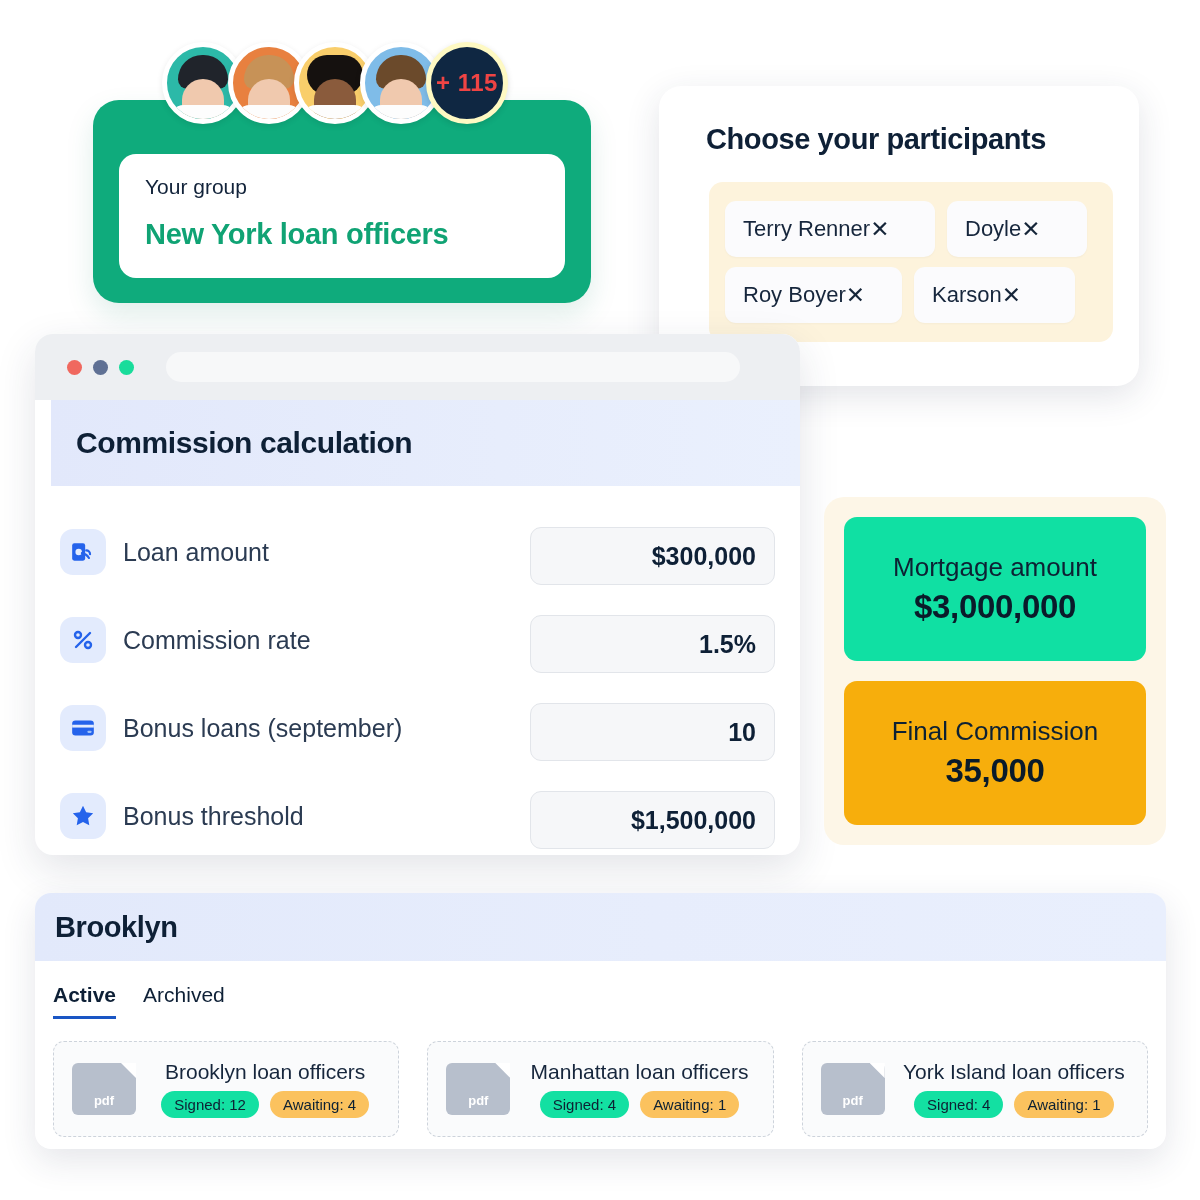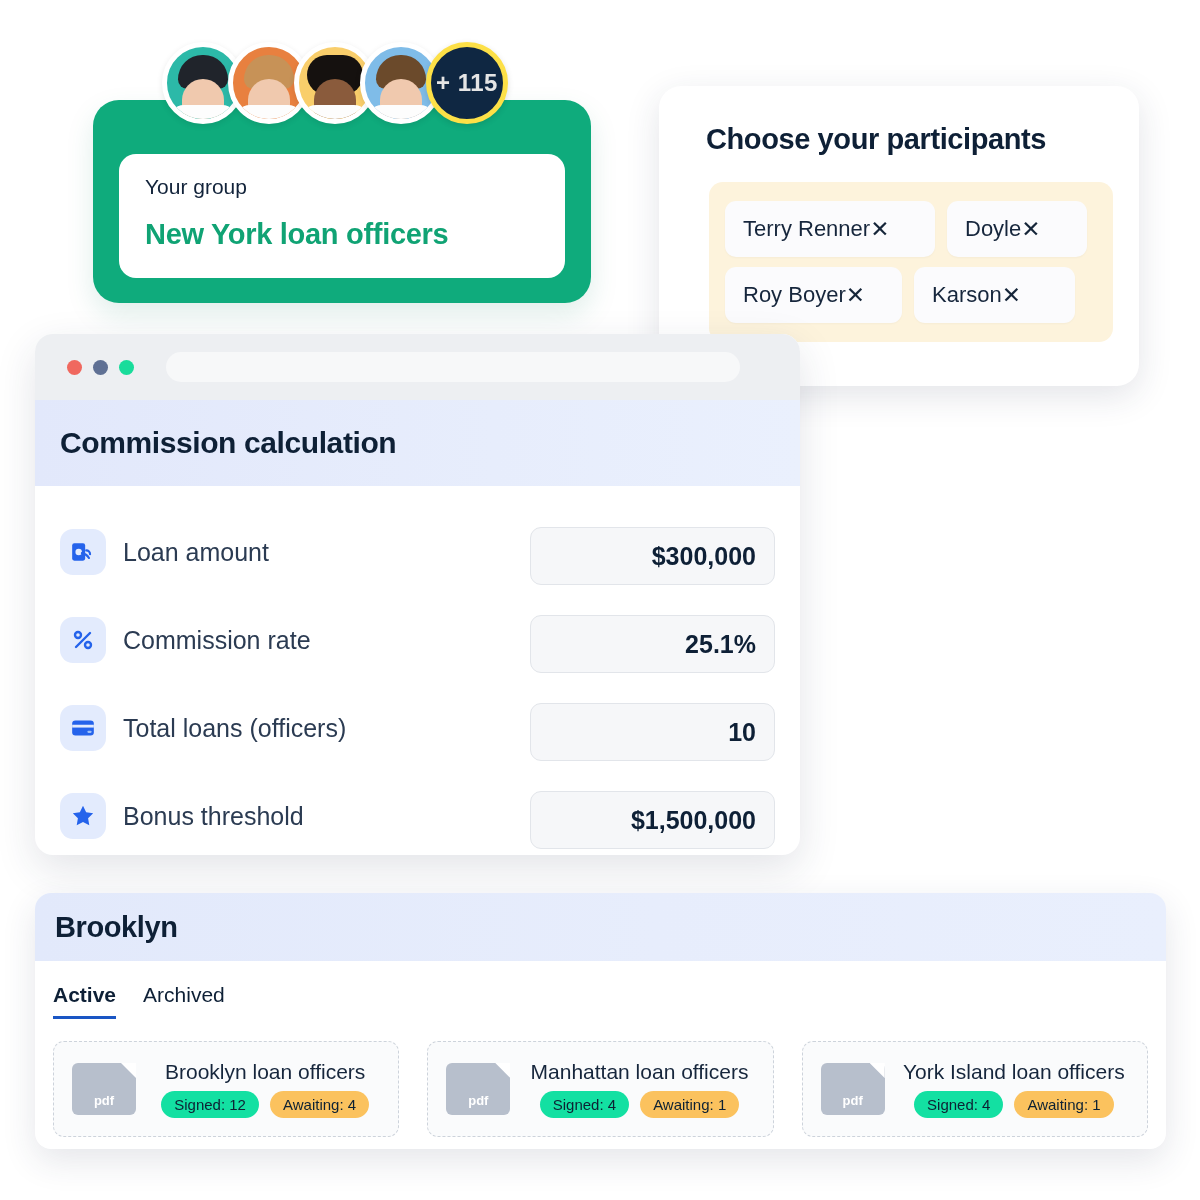--- a/index.html
+++ b/index.html
@@ -74,23 +74,23 @@
     bottom: -8px;
     width: 70px;
     height: 22px;
     border-radius: 16px 16px 0 0;
     background: #fdfdfd;
   }
   #plus-badge {
     width: 82px;
     height: 82px;
     border-radius: 50%;
-    border: 5px solid #fde047;
+    border: 5px solid #fef9c3;
     background: #0F2742;
-    color: #e5e5e5;
+    color: #ef4444;
     display: flex;
     align-items: center;
     justify-content: center;
     font-size: 24px;
     font-weight: 700;
     letter-spacing: .5px;
     position: relative;
     z-index: 6;
     box-shadow: 0 2px 6px rgba(0,0,0,.12);
     flex: none;
@@ -196,20 +196,21 @@
     background: #F7F8F9;
     border-radius: 15px;
     margin-right: 38px;
   }
   #calc-header {
     height: 86px;
     background: linear-gradient(90deg, #E2E8FB 0%, #E7EDFC 60%, #EAF0FD 100%);
     display: flex;
     align-items: center;
     padding-left: 25px;
+    margin-left: 16px;
   }
   #calc-title {
     font-size: 30px;
     font-weight: 700;
     color: #0E2036;
     letter-spacing: -.4px;
   }
   #calc-rows { padding: 22px 25px 0 25px; }
   .calc-row {
     display: flex;
@@ -464,47 +465,57 @@
 
       <div class="calc-row">
         <div class="row-icon">
           <svg width="24" height="24" viewBox="0 0 24 24" fill="none">
             <circle cx="7" cy="7" r="3" stroke="#2563EB" stroke-width="2.4"></circle>
             <circle cx="17" cy="17" r="3" stroke="#2563EB" stroke-width="2.4"></circle>
             <path d="M19 5L5 19" stroke="#2563EB" stroke-width="2.4" stroke-linecap="round"></path>
           </svg>
         </div>
         <div class="row-label">Commission rate</div>
-        <div class="row-input">25.1%</div>
+        <div class="row-input">1.5%</div>
       </div>
 
       <div class="calc-row">
         <div class="row-icon">
           <svg width="26" height="26" viewBox="0 0 24 24" fill="none">
             <rect x="2" y="5" width="20" height="14" rx="3" fill="#2563EB"></rect>
             <rect x="2" y="9" width="20" height="2.6" fill="#E3EBFD"></rect>
             <rect x="16" y="14.5" width="4" height="2" rx="1" fill="#9EC0F7"></rect>
           </svg>
         </div>
-        <div class="row-label">Total loans (officers)</div>
+        <div class="row-label">Bonus loans (september)</div>
         <div class="row-input">10</div>
       </div>
 
       <div class="calc-row">
         <div class="row-icon">
           <svg width="26" height="26" viewBox="0 0 24 24" fill="none">
             <path d="M12 2.6l2.9 5.9 6.5.95-4.7 4.58 1.1 6.47L12 17.45 6.2 20.5l1.1-6.47-4.7-4.58 6.5-.95L12 2.6z" fill="#2563EB"></path>
           </svg>
         </div>
         <div class="row-label">Bonus threshold</div>
         <div class="row-input">$1,500,000</div>
       </div>
     </div>
   </div>
 
+  <div id="results">
+    <div class="result-card green">
+      <div class="result-label">Mortgage amount</div>
+      <div class="result-value">$3,000,000</div>
+    </div>
+    <div class="result-card amber">
+      <div class="result-label">Final Commission</div>
+      <div class="result-value">35,000</div>
+    </div>
+  </div>
 
   <div id="contract">
 
     <div id="contract-header">
       <div id="contract-title">Brooklyn</div>
     </div>
 
     <div id="tabs">
       <div class="tab active">Active</div>
       <div class="tab inactive">Archived</div>

